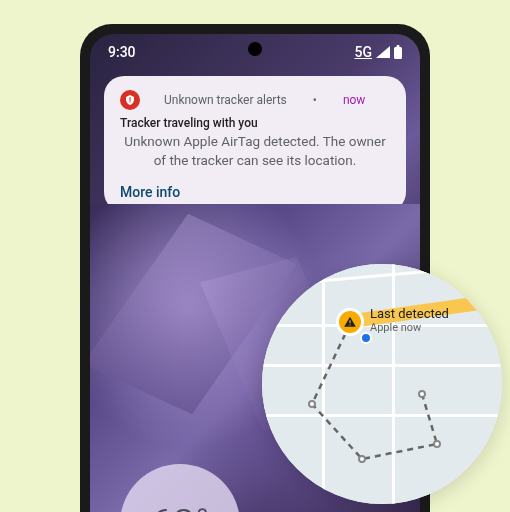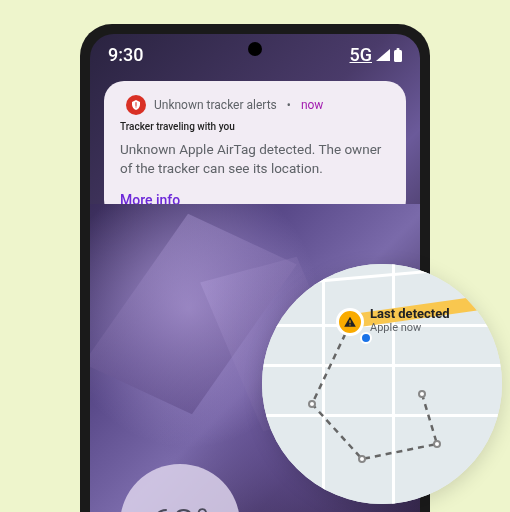--- a/index.html
+++ b/index.html
@@ -40,44 +40,43 @@
       background: #000;
       border-radius: 50%;
       z-index: 10;
     }
     .status-bar {
       display: flex;
       justify-content: space-between;
       align-items: flex-start;
       padding: 10px 18px 4px;
       color: #fff;
-      font-size: 18px;
+      font-size: 14px;
       font-weight: 500;
     }
     .status-right {
       display: flex;
       align-items: center;
       gap: 4px;
       text-decoration: underline;
     }
     .signal-icon, .battery-icon {
       display: inline-flex;
     }
     .notification {
       margin: 12px 14px;
       background: #f2ecf4;
       border-radius: 20px;
       padding: 14px 16px 12px;
     }
     .notif-header {
       display: flex;
       align-items: center;
-      gap: 8px;
+      gap: 24px;
       margin-bottom: 6px;
-      margin-left: 6px;
     }
     .shield-badge {
       width: 20px;
       height: 20px;
       background: #d93025;
       border-radius: 50%;
       display: flex;
       align-items: center;
       justify-content: center;
       flex-shrink: 0;
@@ -89,34 +88,35 @@
     .notif-dot {
       font-size: 12px;
       color: #5f6368;
       margin: 0 2px;
     }
     .notif-time {
       font-size: 12px;
       color: #a21caf;
     }
     .notif-title {
-      font-size: 10px;
+      font-size: 12px;
       font-weight: 500;
       color: #1f1f1f;
-      margin-bottom: 8px;
+      margin-bottom: 2px;
     }
     .notif-body {
       font-size: 13.5px;
       color: #5f6368;
       line-height: 1.4;
       margin-bottom: 14px;
+      text-align: center;
     }
     .notif-action {
       font-size: 14px;
-      color: #6d28d9;
+      color: #0c4a6e;
       font-weight: 500;
       cursor: pointer;
     }
     .crystal-bg {
       position: absolute;
       top: 170px;
       left: 0;
       right: 0;
       bottom: 0;
       background: 
@@ -224,21 +224,21 @@
       z-index: 3;
     }
     .map-label {
       position: absolute;
       top: 42px;
       left: 108px;
       z-index: 6;
     }
     .map-label-title {
       font-size: 13px;
-      font-weight: 700;
+      font-weight: 400;
       color: #202124;
     }
     .map-label-sub {
       font-size: 11px;
       color: #5f6368;
     }
   </style>
 </head>
 <body>
 

